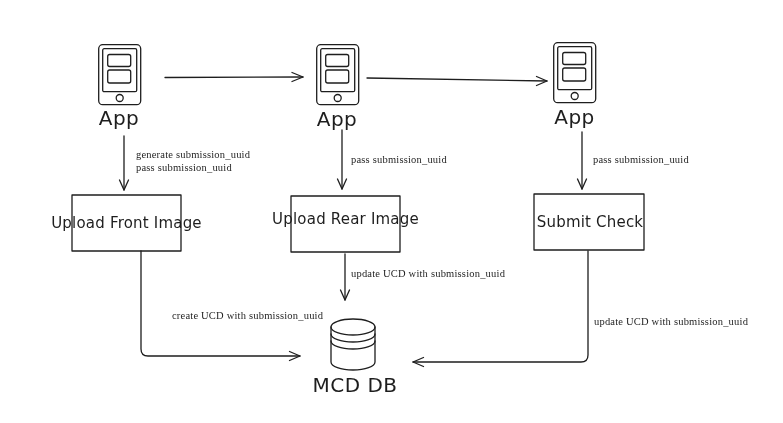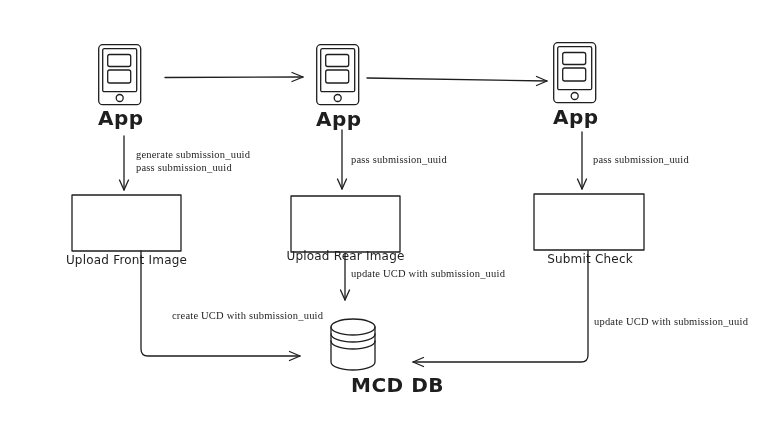--- a/index.html
+++ b/index.html
@@ -16,26 +16,25 @@
   svg.diagram * { vector-effect: non-scaling-stroke; }
   .s { fill: none; stroke: var(--stroke); stroke-width: 1.3; stroke-linecap: round; stroke-linejoin: round; }
   .lbl {
     position: absolute;
     color: var(--stroke);
     letter-spacing: 0.2px;
     white-space: nowrap;
   }
   .edge-lbl { font-size: 10.5px; line-height: 13px; font-family: Liberation Serif, serif; }
   .node-lbl {
-    font-size: 12px;
+    font-size: 15px;
     display: flex; align-items: center; justify-content: center;
     text-align: center;
-    margin-top: 37px;
   }
-  .title-lbl { font-size: 20px; font-weight: bold; text-align: center; letter-spacing: 0.5px; }
+  .title-lbl { font-size: 20px; font-weight: normal; text-align: center; letter-spacing: 0.5px; }
 </style>
 </head>
 <body>
 
 <div class="canvas">
 
   <svg class="diagram" width="783" height="423" viewBox="0 0 783 423">
     <defs>
       <g id="phone-shape">
         <rect class="s" x="0.7" y="0.7" width="42" height="60" rx="4"></rect>
@@ -104,21 +103,21 @@
   </svg>
 
   <div class="lbl title-lbl" style="left:98px; top:106px; width:42px;">App</div>
   <div class="lbl title-lbl" style="left:316px; top:107px; width:42px;">App</div>
   <div class="lbl title-lbl" style="left:553px; top:105px; width:43px;">App</div>
 
   <div class="lbl node-lbl" style="left:72px; top:195px; width:109px; height:56px;">Upload Front Image</div>
   <div class="lbl node-lbl" style="left:291px; top:196px; width:109px; height:46px;">Upload Rear Image</div>
   <div class="lbl node-lbl" style="left:534px; top:194px; width:112px; height:56px;">Submit Check</div>
 
-  <div class="lbl title-lbl" style="left:311px; top:373px; width:88px;margin-left:40px;">MCD DB</div>
+  <div class="lbl title-lbl" style="left:311px; top:373px; width:88px;">MCD DB</div>
 
   <div class="lbl edge-lbl" style="left:136px; top:148px;">
     <div>generate submission_uuid</div>
     <div>pass submission_uuid</div>
   </div>
   <div class="lbl edge-lbl" style="left:351px; top:153px;">pass submission_uuid</div>
   <div class="lbl edge-lbl" style="left:593px; top:153px;">pass submission_uuid</div>
   <div class="lbl edge-lbl" style="left:351px; top:267px;">update UCD with submission_uuid</div>
   <div class="lbl edge-lbl" style="left:144px; top:309px;margin-left:28px;">create UCD with submission_uuid</div>
   <div class="lbl edge-lbl" style="left:594px; top:315px;">update UCD with submission_uuid</div>

